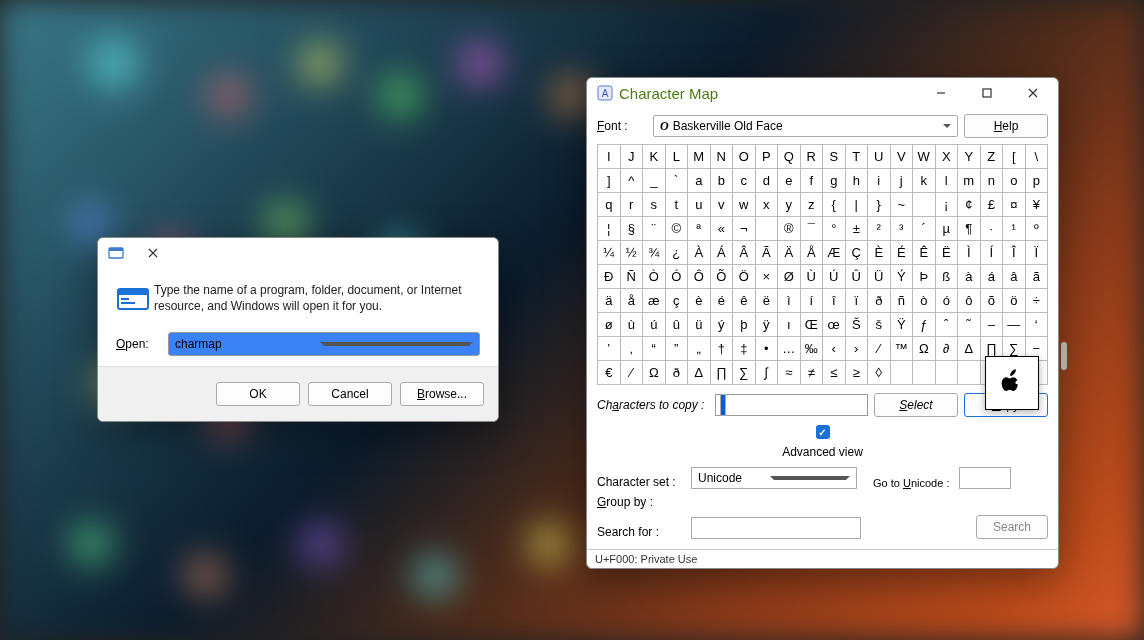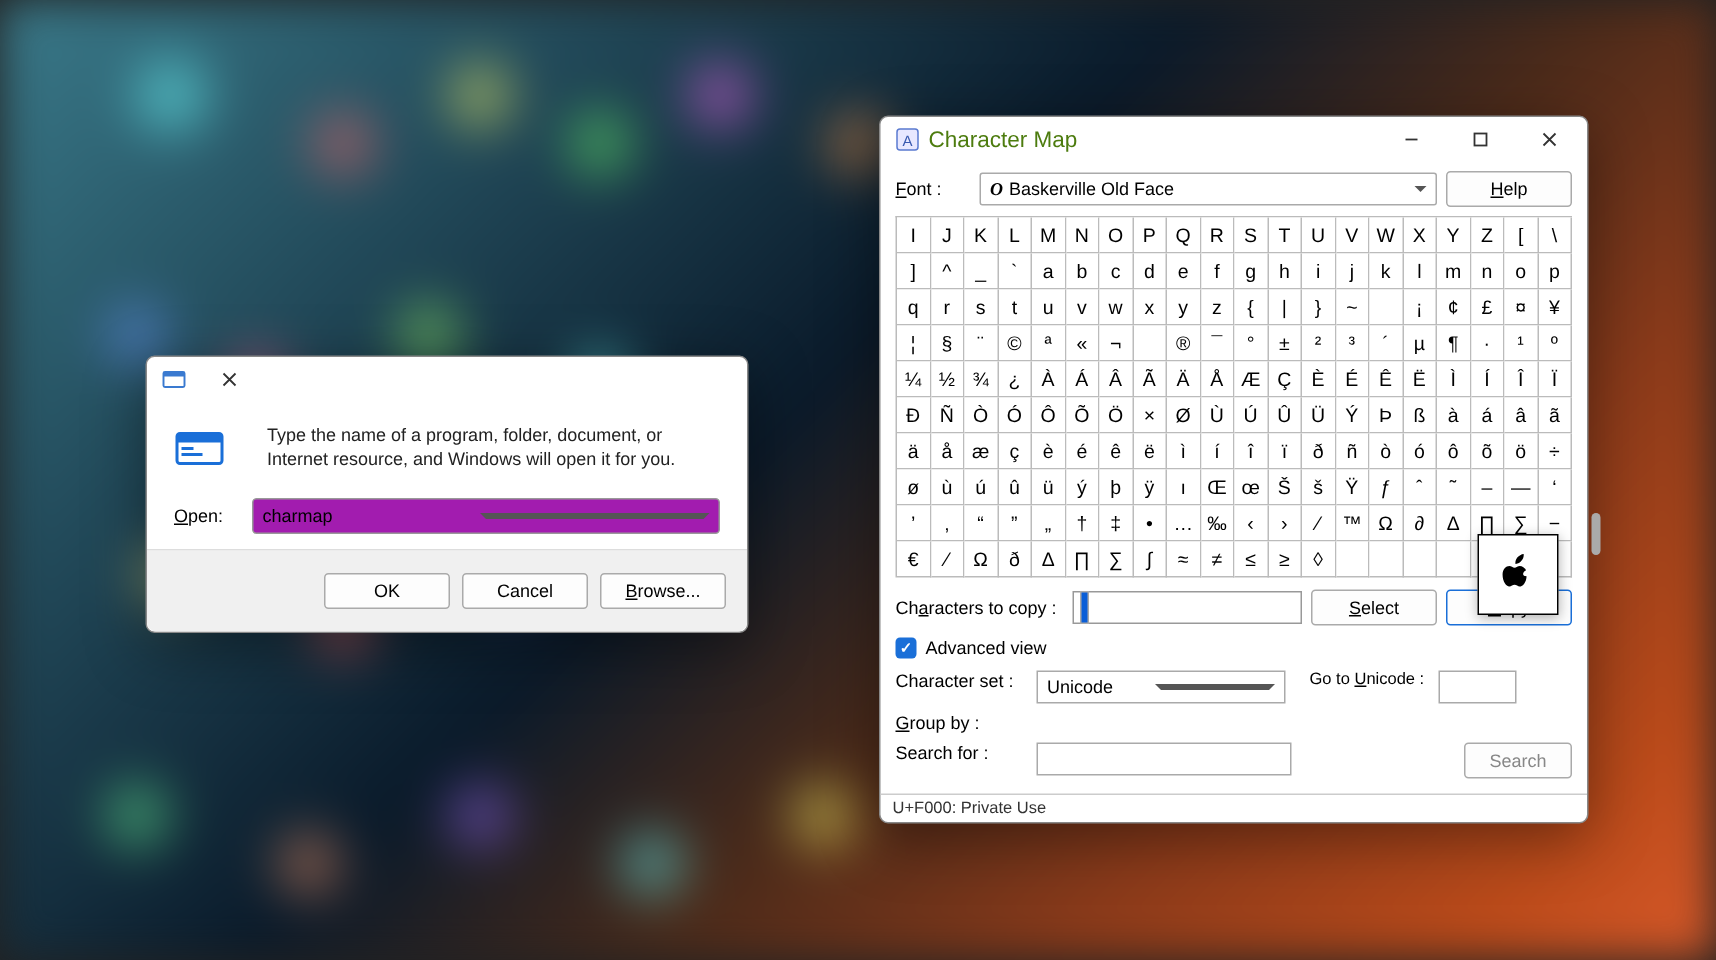--- a/index.html
+++ b/index.html
@@ -7,57 +7,57 @@
 .bg{position:absolute;inset:0;background:linear-gradient(135deg,#3a7a8a 0%,#2a5a6a 15%,#1a3a4a 30%,#0a1a2a 45%,#4a2a1a 60%,#8a3a1a 75%,#ba4a1a 90%,#da5a2a 100%);filter:blur(15px);}
 .bg::before{content:"";position:absolute;inset:0;background-image:radial-gradient(circle at 10% 10%,#6bffff 0,transparent 35px),radial-gradient(circle at 20% 15%,#ff6b6b 0,transparent 30px),radial-gradient(circle at 28% 10%,#ffff6b 0,transparent 30px),radial-gradient(circle at 35% 15%,#6bff6b 0,transparent 30px),radial-gradient(circle at 42% 10%,#ff6bff 0,transparent 30px),radial-gradient(circle at 50% 15%,#ff9b4b 0,transparent 30px),radial-gradient(circle at 8% 35%,#6b9bff 0,transparent 30px),radial-gradient(circle at 15% 40%,#ff6b9b 0,transparent 30px),radial-gradient(circle at 25% 35%,#9bff6b 0,transparent 30px),radial-gradient(circle at 35% 40%,#6bffff 0,transparent 30px),radial-gradient(circle at 10% 60%,#ffff9b 0,transparent 30px),radial-gradient(circle at 20% 65%,#ff6b6b 0,transparent 30px),radial-gradient(circle at 30% 60%,#6b6bff 0,transparent 30px),radial-gradient(circle at 8% 85%,#6bff9b 0,transparent 30px),radial-gradient(circle at 18% 90%,#ff9b6b 0,transparent 30px),radial-gradient(circle at 28% 85%,#9b6bff 0,transparent 30px),radial-gradient(circle at 38% 90%,#6bffff 0,transparent 30px),radial-gradient(circle at 48% 85%,#ffff6b 0,transparent 30px);filter:blur(8px);opacity:.8;}
 .window{position:absolute;background:#fff;border:1px solid #888;border-radius:6px;box-shadow:0 10px 40px rgba(0,0,0,.4);font-size:12px;}
 .titlebar{display:flex;align-items:center;height:30px;padding:0 2px 0 10px;border-radius:6px 6px 0 0;}
 .titlebar .ticon{width:16px;height:16px;margin-right:6px;display:inline-flex;align-items:center;justify-content:center;}
 .titlebar .title{flex:1;color:#4d7c0f;font-size:15px;}
 .winbtn{width:46px;height:30px;display:inline-flex;align-items:center;justify-content:center;color:#333;cursor:default;}
 
 
 .run{left:97px;top:237px;width:402px;}
-.run .body{padding:14px 18px 10px;display:flex;gap:28px;justify-content:space-between;}
+.run .body{padding:14px 18px 10px;display:flex;gap:4px;justify-content:space-between;}
 .run .ricon{width:34px;height:34px;flex:none;}
 .run .desc{font-size:12px;color:#222;line-height:1.35;}
 .run .row{display:flex;align-items:center;padding:6px 18px 10px;}
 .run .lbl{width:52px;font-size:12px;}
 .run .lbl u{text-decoration:underline;}
-.combo{flex:1;border:1px solid #999;border-radius:3px;height:24px;display:flex;align-items:center;padding:0 6px;background:#a21caf;}
+.combo{flex:1;border:1px solid #999;border-radius:3px;height:24px;display:flex;align-items:center;padding:0 6px;background:#3b82f6;}
 .combo span{flex:1;}
 .caret{width:0;height:0;border-left:4px solid transparent;border-right:4px solid transparent;border-top:4px solid #555;}
 .run .ftr{height:55px;background:#f0f0f0;border-top:1px solid #ddd;border-radius:0 0 6px 6px;display:flex;justify-content:flex-end;align-items:center;gap:8px;padding:0 14px;}
 .btn{min-width:84px;height:24px;border:1px solid #aaa;border-radius:3px;background:#fdfdfd;display:inline-flex;align-items:center;justify-content:center;font-size:12px;cursor:default;}
 
 
 .cmap{left:586px;top:77px;width:473px;}
 .cmap .content{padding:6px 10px 4px;}
 .frow{display:flex;align-items:center;gap:6px;margin-bottom:6px;}
 .flbl{width:50px;}
 .fontsel{flex:1;border:1px solid #aaa;border-radius:2px;height:22px;display:flex;align-items:center;padding:0 6px;background:#fff;}
 .fontsel .ital{font-style:italic;font-family:Georgia,serif;margin-right:4px;font-weight:bold;}
 .helpbtn{width:56px;}
 
 .grid{display:grid;grid-template-columns:repeat(20,1fr);border-top:1px solid #bbb;border-left:1px solid #bbb;font-family:Georgia,"Times New Roman",serif;}
 .cell{border-right:1px solid #bbb;border-bottom:1px solid #bbb;height:24px;display:flex;align-items:center;justify-content:center;font-size:13px;background:#fff;cursor:default;position:relative;}
 
 .popcell{position:absolute;width:54px;height:54px;border:1px solid #000;background:#fff;display:flex;align-items:center;justify-content:center;font-size:30px;box-shadow:0 2px 8px rgba(0,0,0,.3);z-index:5;}
 
-.crow{display:flex;align-items:center;gap:6px;margin-top:8px;}
+.crow{display:flex;align-items:center;gap:6px;margin-top:8px;font-style:italic;}
 .clbl{width:112px;}
 .cinput{flex:1;border:1px solid #999;height:22px;padding:0 4px;display:flex;align-items:center;}
 .cinput .sel{background:#0a5ed7;color:#fff;padding:0 2px;font-size:11px;}
 .sbtn{width:62px;}
 
-.chk{display:flex;align-items:center;gap:6px;margin:8px 0;}
+.chk{display:flex;align-items:center;gap:6px;margin:8px 0;flex-direction:column;}
 .chk .box{width:14px;height:14px;border-radius:3px;background:#1a6fd8;display:flex;align-items:center;justify-content:center;}
 .chk .box::after{content:"✓";color:#fff;font-size:10px;font-weight:bold;}
 
-.optrow{display:flex;align-items:flex-start;gap:6px;margin:6px 0;}
+.optrow{display:flex;align-items:flex-end;gap:6px;margin:6px 0;}
 .optrow .olbl{width:88px;}
 .sel{border:1px solid #aaa;height:22px;display:flex;align-items:center;padding:0 6px;background:#fff;flex:none;}
 .sel span{flex:1;}
 .gtu{margin-left:10px;font-size:11px;}
 .uinput{border:1px solid #aaa;height:22px;width:52px;margin-left:4px;}
 
 .status{border-top:1px solid #ccc;padding:3px 8px;font-size:11px;color:#333;}
 .scrollnub{position:absolute;right:-9px;top:264px;width:6px;height:28px;background:#aaa;border-radius:3px;}
 </style>
 </head>

